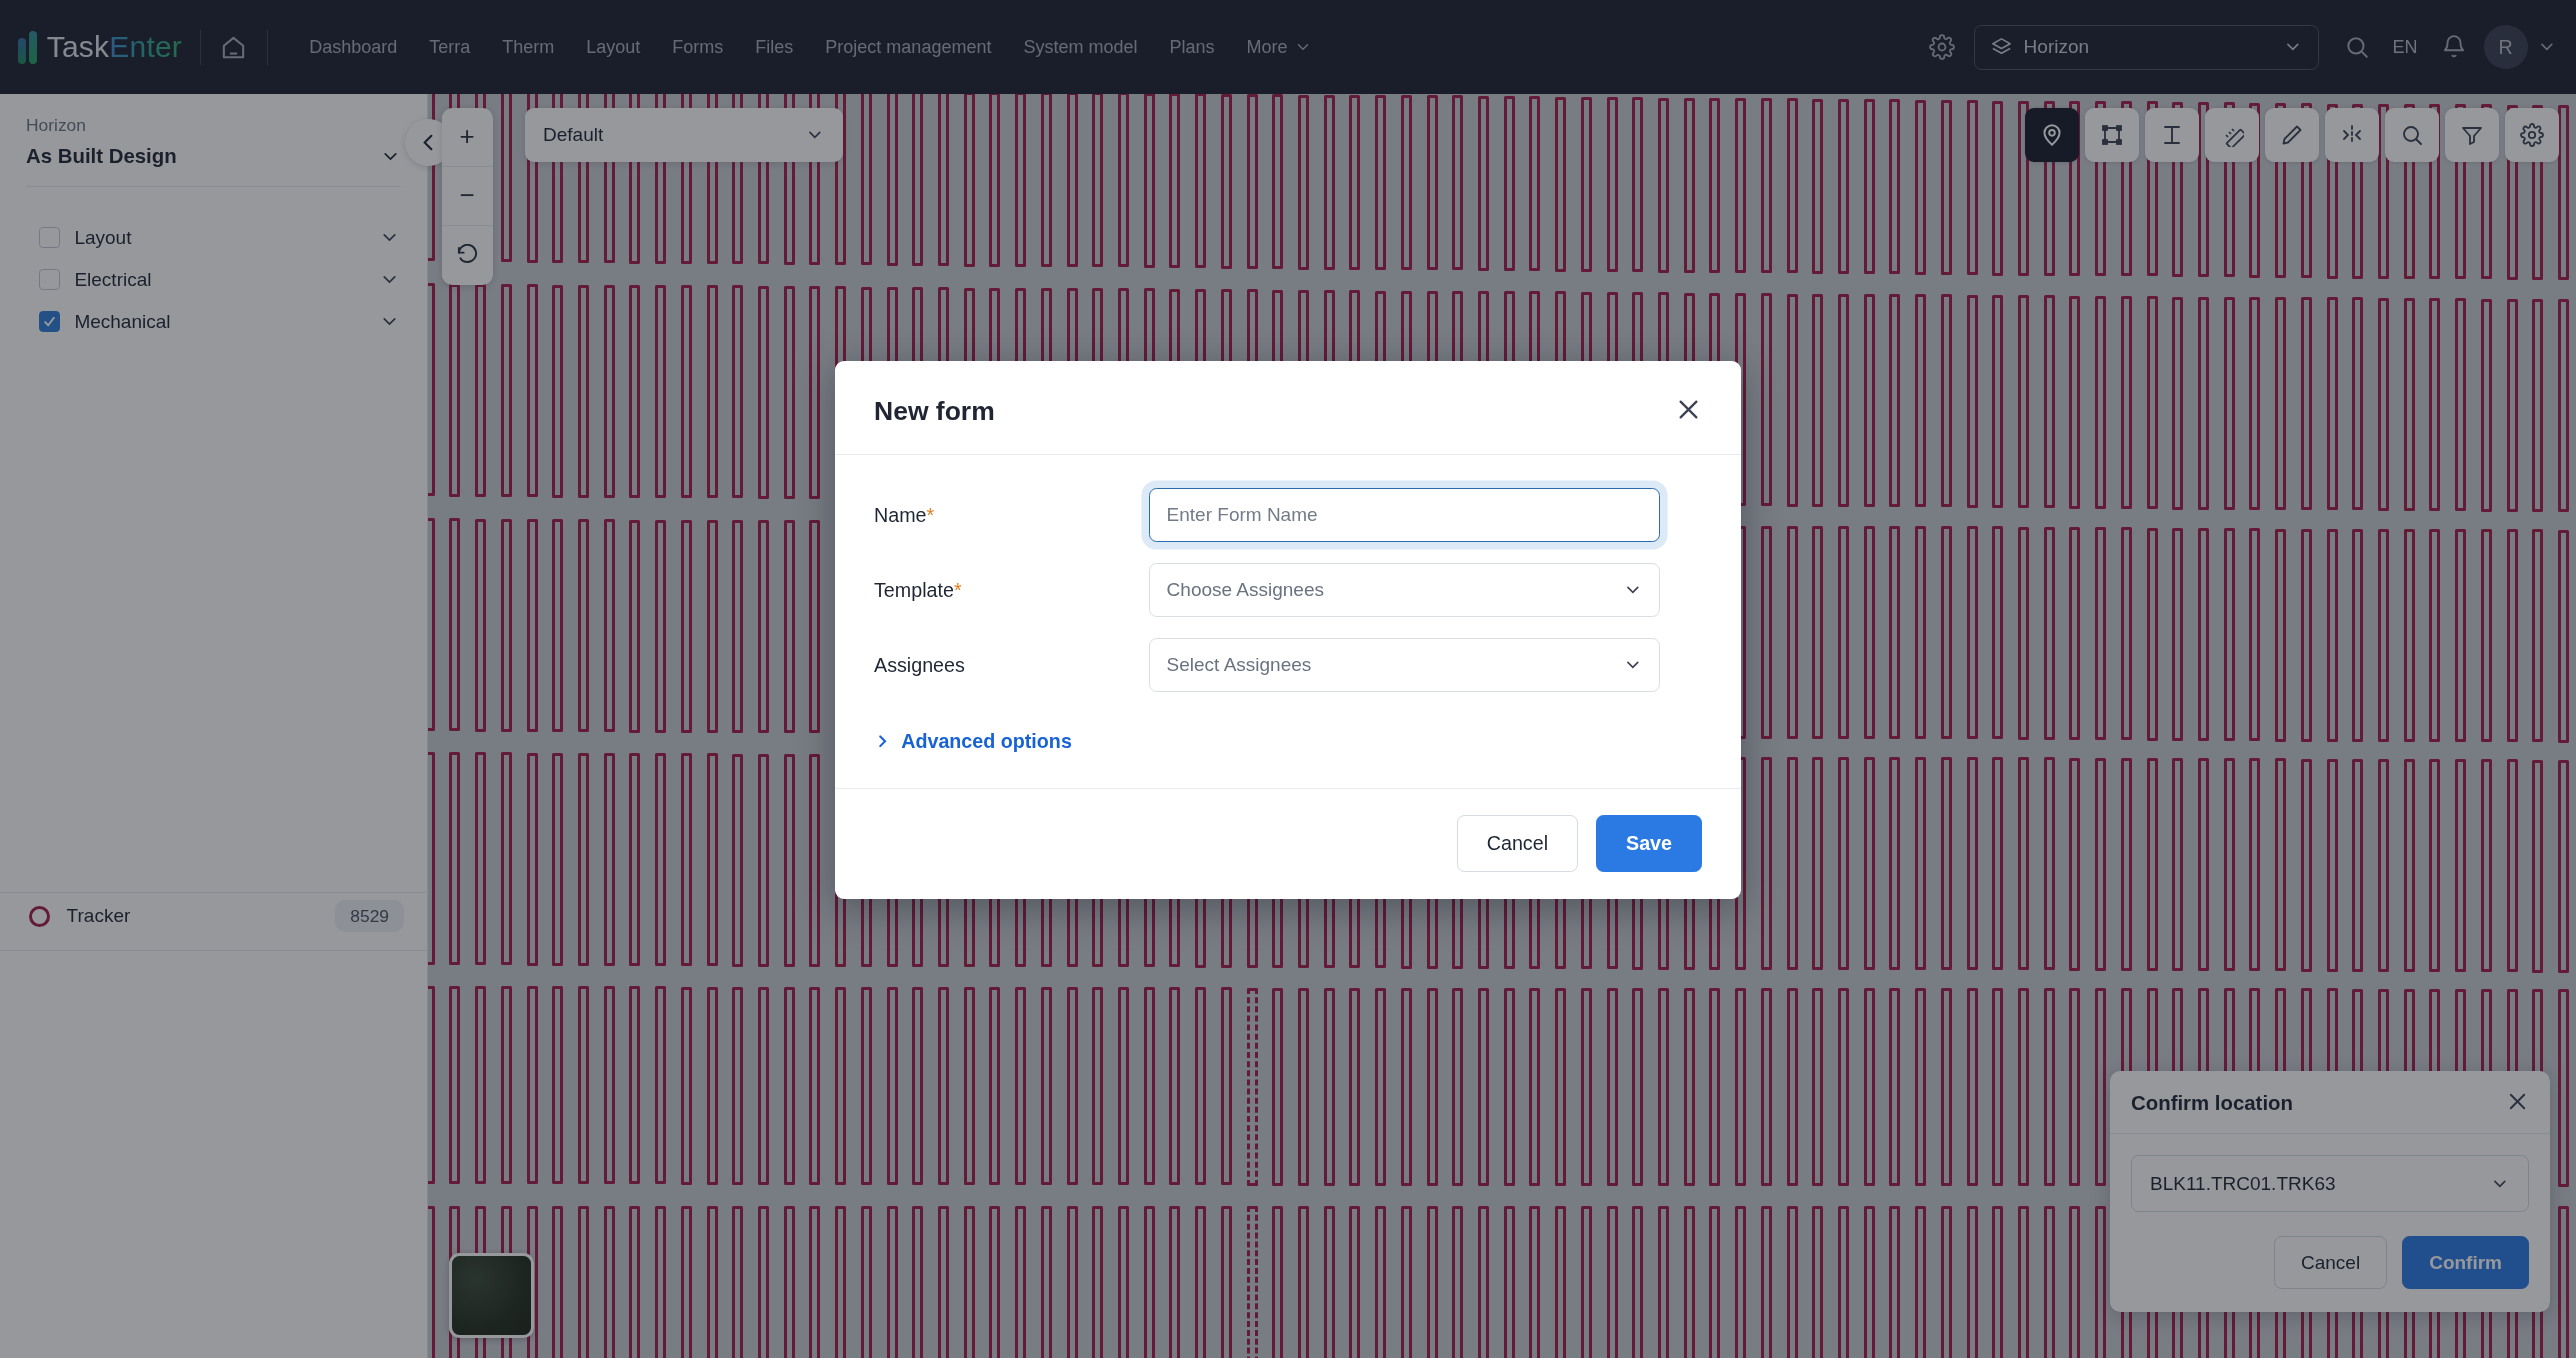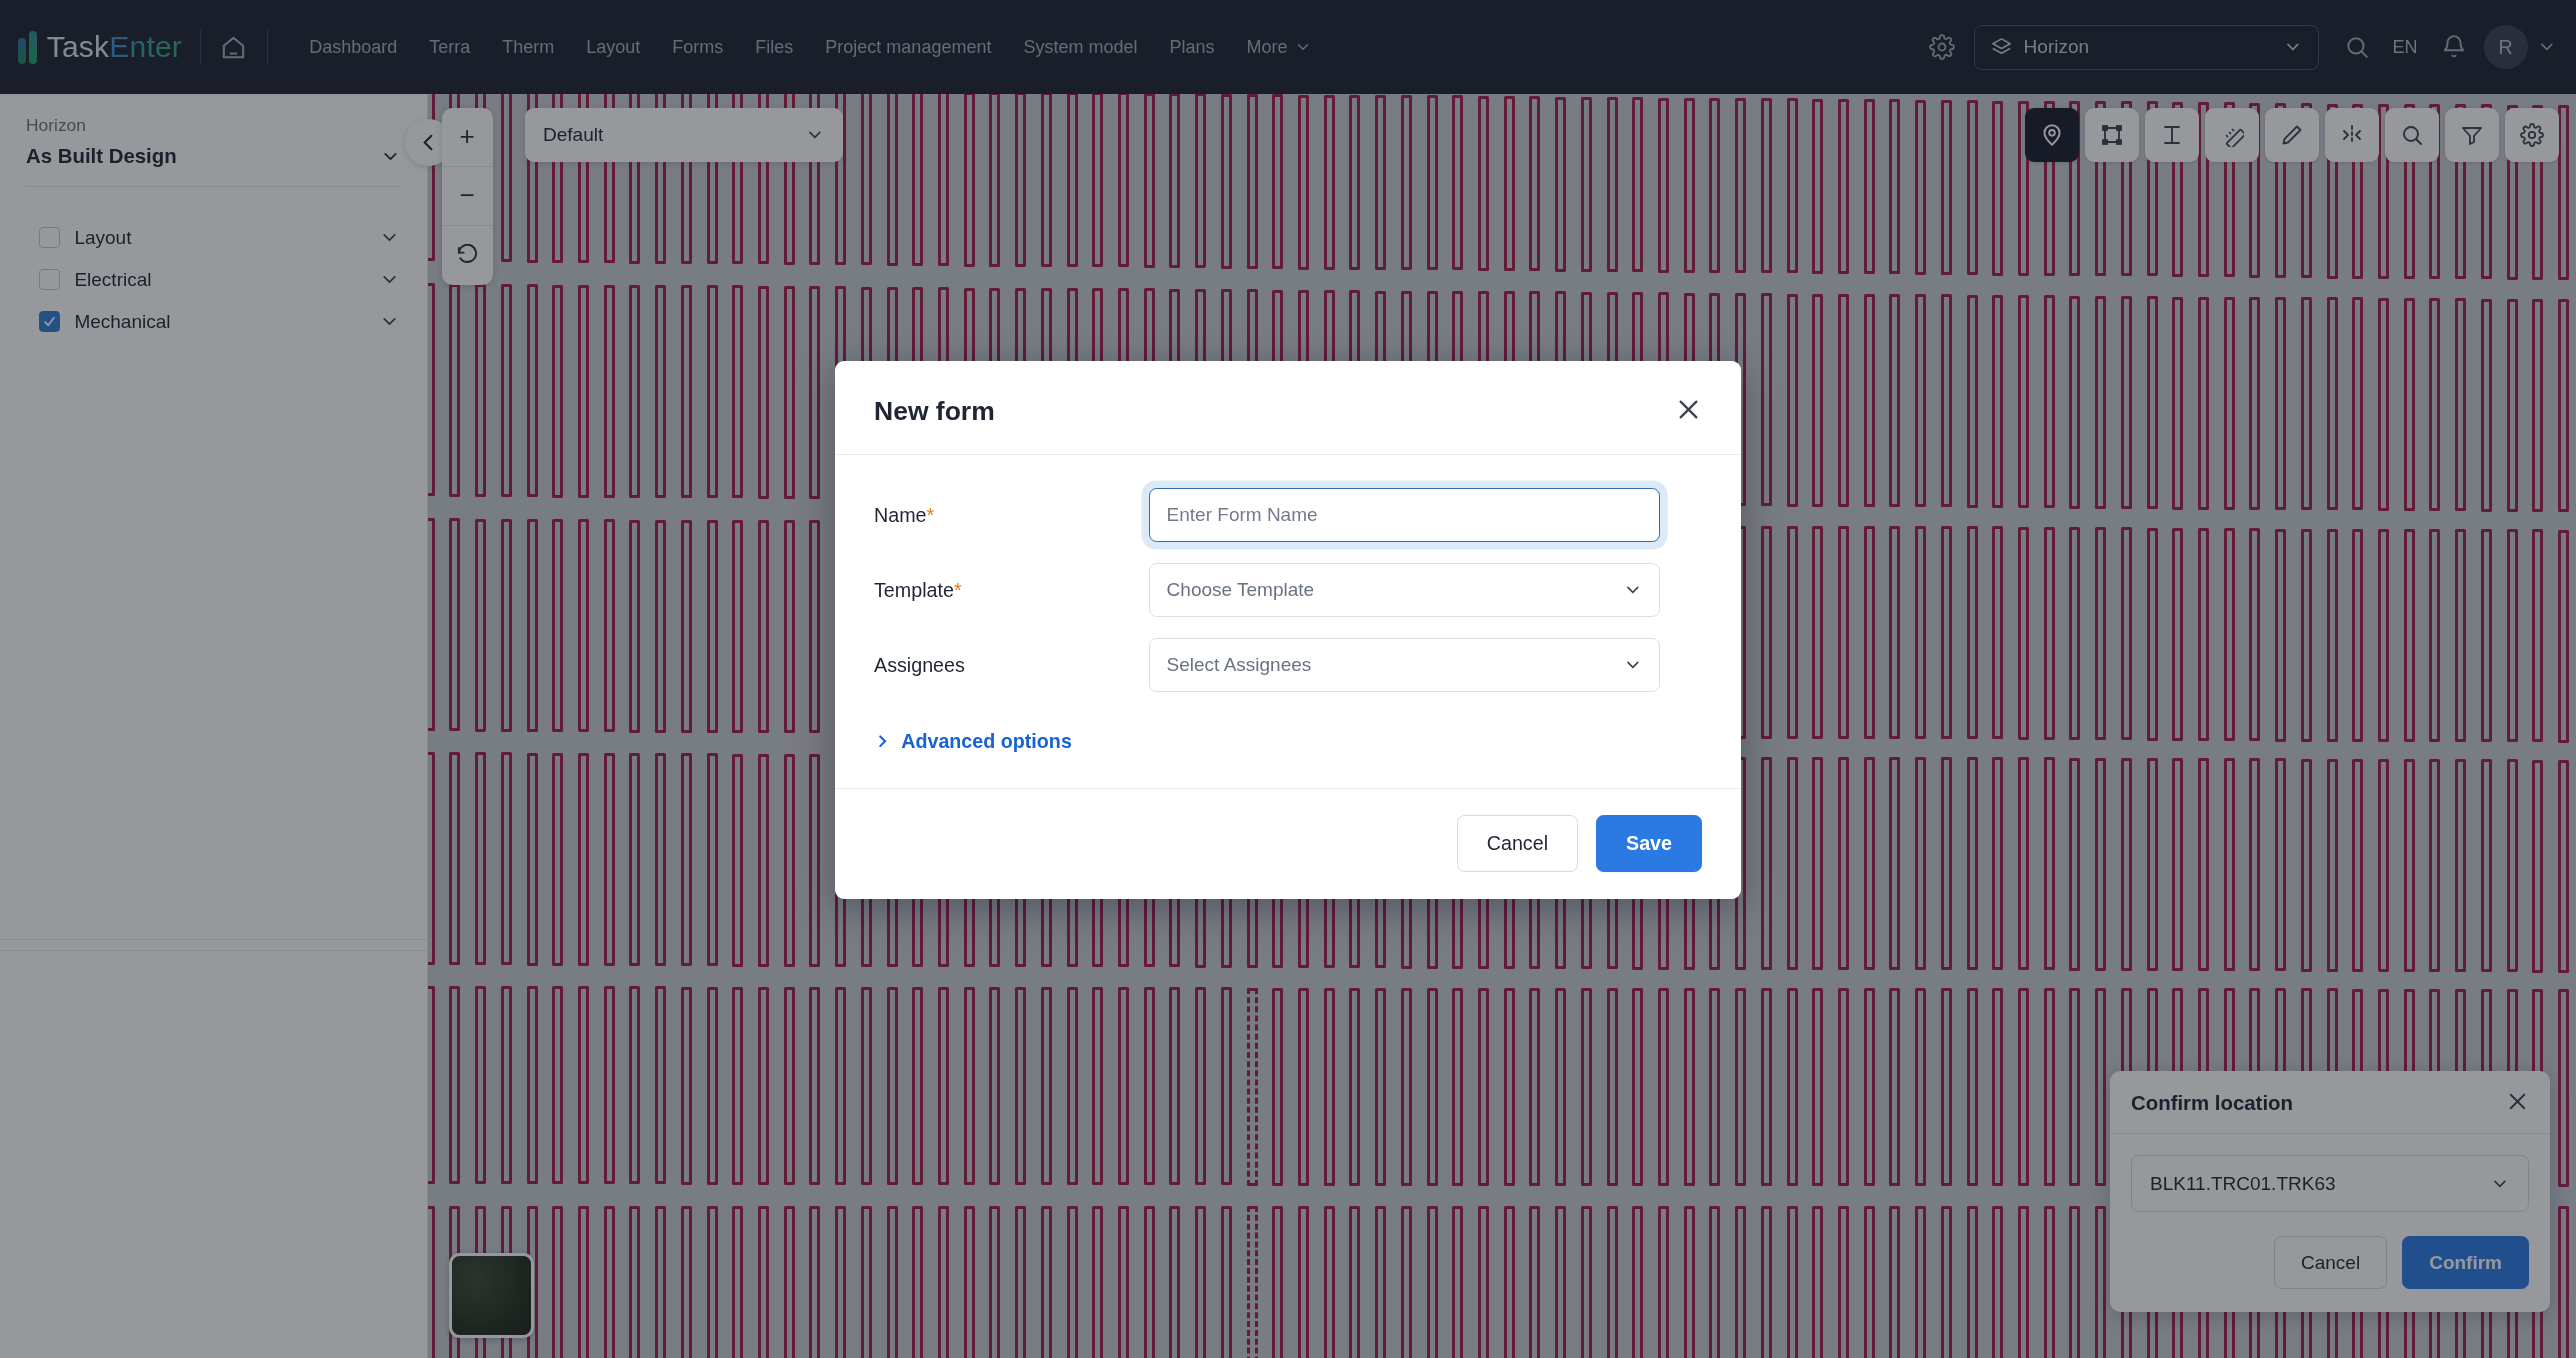--- a/index.html
+++ b/index.html
@@ -896,20 +896,27 @@
           <div class="tree-label">Mechanical</div>
           <svg width="21" height="21" viewBox="0 0 24 24" fill="none" stroke="#3b4252" stroke-width="2" stroke-linecap="round">
             <polyline points="6 9 12 15 18 9"></polyline>
           </svg>
         </div>
       </div>
 
     <div class="sb-rest"></div>
 
     <div class="sb-section-div"></div>
+    <div id="legend-list">
+        <div class="legend-row">
+          <div class="legend-dot" style="border-color: rgb(165, 29, 73);"></div>
+          <div class="legend-name">Tracker</div>
+          <div class="legend-count">8529</div>
+        </div>
+      </div>
     <div class="sb-bottom-div"></div>
     <div style="height:408px"></div>
   </div>
 
   <div class="collapse-btn">
     <svg width="23" height="23" viewBox="0 0 24 24" fill="none" stroke="#1f2533" stroke-width="2.2" stroke-linecap="round">
         <polyline points="15 5 8 12 15 19"></polyline>
       </svg>
   </div>
 
@@ -1024,21 +1031,21 @@
         <div class="flabel"><span>Name</span><span class="req">*</span></div>
         <div class="fctl">
           <input class="finput" type="text" placeholder="Enter Form Name" style="">
         </div>
       </div>
 
       <div class="frow">
         <div class="flabel"><span>Template</span><span class="req">*</span></div>
         <div class="fctl">
           <div class="fselect">
-            <span class="fs-label">Choose Template</span>
+            <span class="fs-label">Choose Assignees</span>
             <svg width="19.7" height="19.7" viewBox="0 0 24 24" fill="none" stroke="#3b4252" stroke-width="2" stroke-linecap="round">
                 <polyline points="6 9 12 15 18 9"></polyline>
               </svg>
           </div>
         </div>
       </div>
 
       <div class="frow">
         <div class="flabel"><span>Assignees</span><span class="req"></span></div>
         <div class="fctl">

